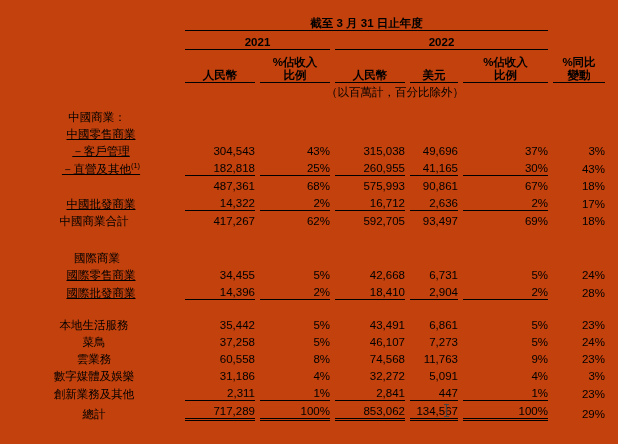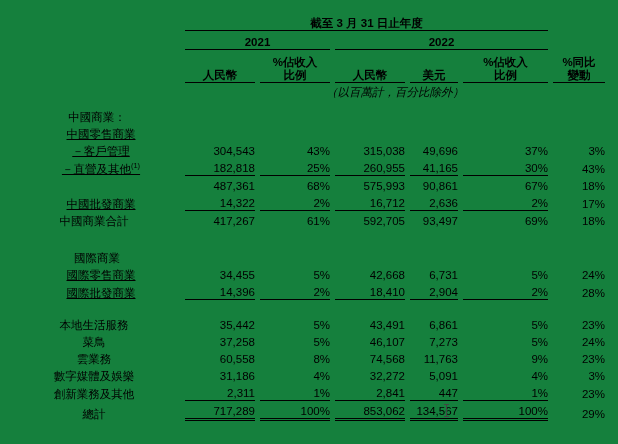--- a/index.html
+++ b/index.html
@@ -6,21 +6,21 @@
     margin: 0;
     padding: 0;
     background: #ffffff;
     color: #000000;
     font-family: "Liberation Sans", sans-serif;
   }
   .page {
     position: relative;
     width: 618px;
     height: 444px;
-    background: #15803d;
+    background: #c2410c;
     overflow: hidden;
     box-sizing: border-box;
     padding: 6px 0 0 2px;
   }
   table.fin {
     border-collapse: separate;
     border-spacing: 5px 0;
     table-layout: fixed;
     font-size: 11.5px;
     line-height: 1.15;
@@ -36,21 +36,21 @@
   th, td {
     padding: 0;
     margin: 0;
     white-space: nowrap;
     vertical-align: bottom;
     font-weight: normal;
   }
   tr.h1 td, tr.h1 th { height: 24px; }
   tr.h2 td, tr.h2 th { height: 18px; }
   tr.h3 td, tr.h3 th { height: 32px; }
-  tr.noterow td { height: 16px; font-style: italic; }
+  tr.noterow td { height: 16px; }
   tr.datarow td { height: 17px; }
   tr.gap-sm td { height: 8px; }
   tr.gap-md td { height: 15px; }
   tr.gap-lg td { height: 20px; }
 
   .bold { font-weight: bold; }
   .ctr  { text-align: center; }
   .num  { text-align: right; }
   .lbl  { text-align: center; }
   .i0 { padding-left: 1px; }
@@ -200,21 +200,21 @@
       <td class="num rule">2%</td>
       <td class="num rule">16,712</td>
       <td class="num rule">2,636</td>
       <td class="num rule">2%</td>
       <td class="num">17%</td>
     </tr>
 
     <tr class="datarow">
       <td class="lbl i0">中國商業合計</td>
       <td class="num">417,267</td>
-      <td class="num">61%</td>
+      <td class="num">62%</td>
       <td class="num">592,705</td>
       <td class="num">93,497</td>
       <td class="num">69%</td>
       <td class="num">18%</td>
     </tr>
 
     <tr class="gap-lg">
           <td colspan="7"></td>
         </tr>
 

